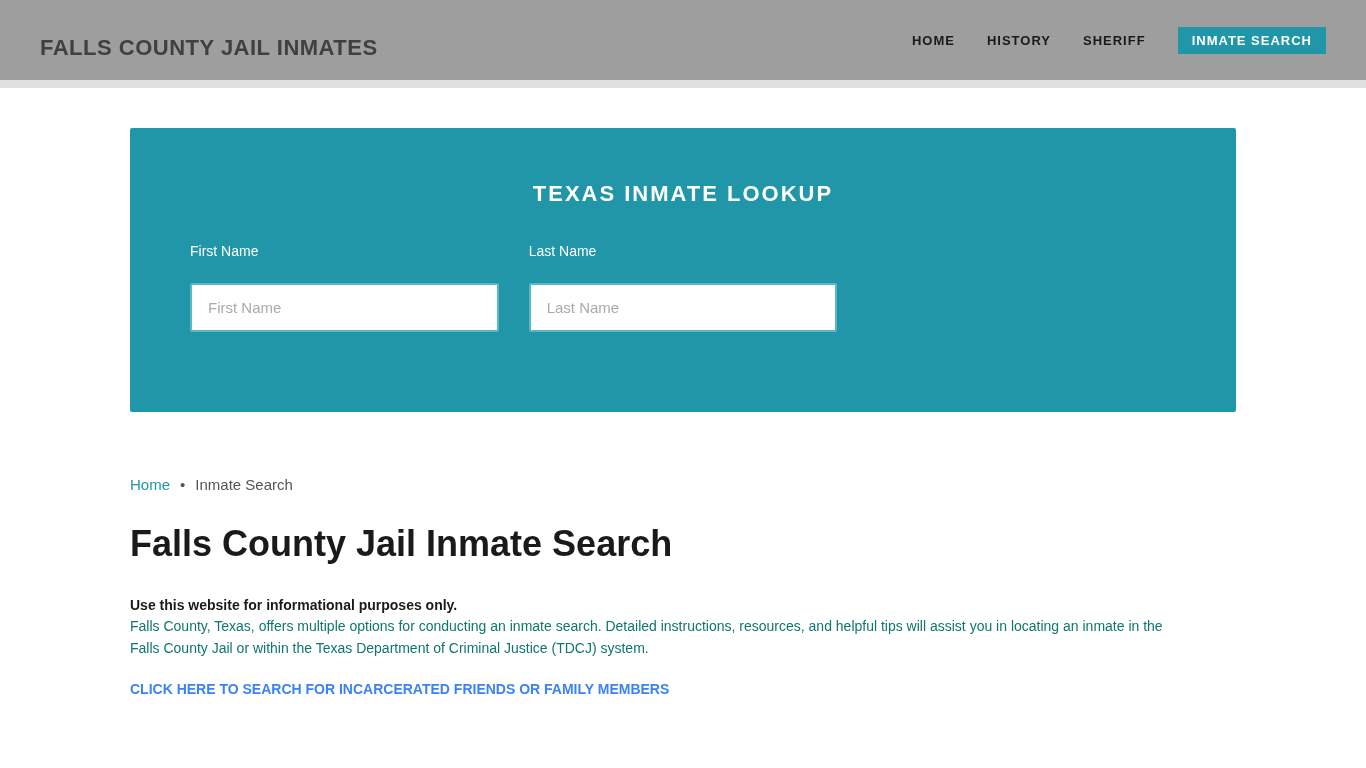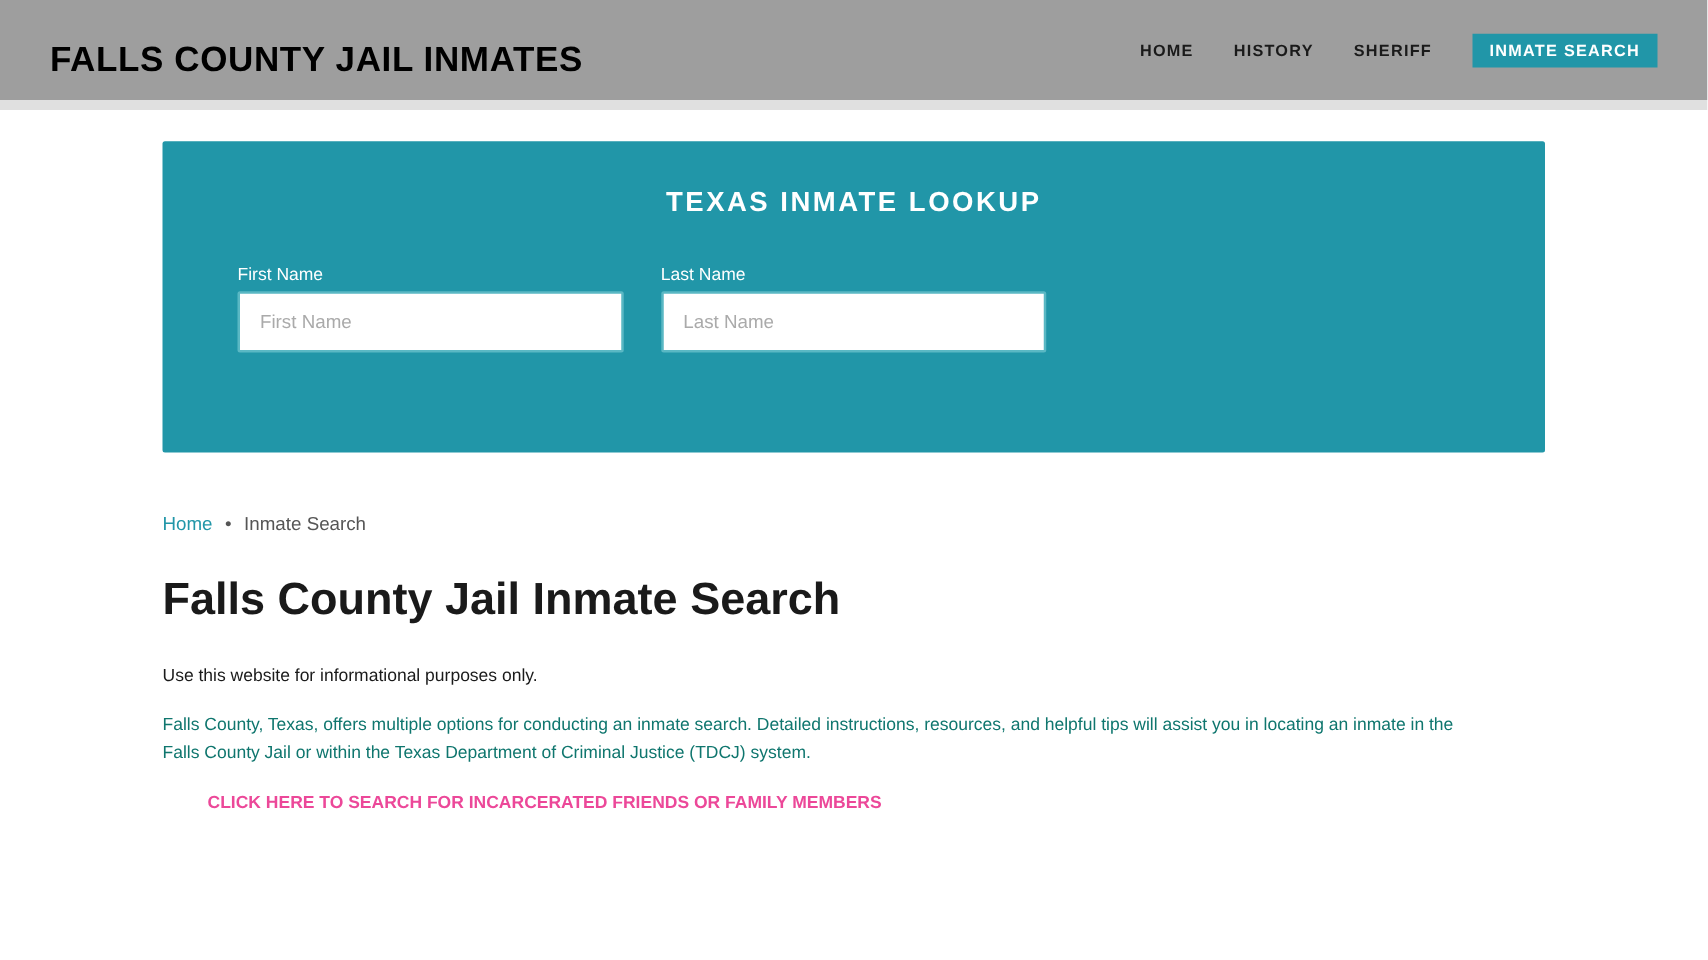--- a/index.html
+++ b/index.html
@@ -19,22 +19,22 @@
     .header {
       background-color: #9e9e9e;
       padding: 0 40px;
       height: 80px;
       display: flex;
       align-items: center;
       justify-content: space-between;
     }
 
     .header-title {
-      color: #000000;
-      font-size: 28px;
+      color: #404040;
+      font-size: 22px;
       font-weight: 900;
       letter-spacing: 0.5px;
       text-transform: uppercase;
       margin-top: 16px;
     }
 
     .header-nav {
       display: flex;
       align-items: center;
       gap: 32px;
@@ -58,22 +58,22 @@
 
     
     .sub-header-line {
       height: 8px;
       background-color: #e0e0e0;
     }
 
     
     .search-section {
       background-color: #2196a8;
-      margin: 25px 130px;
-      padding: 36px 60px 50px;
+      margin: 40px 130px;
+      padding: 53px 60px 50px;
       border-radius: 2px;
     }
 
     .search-title {
       text-align: center;
       color: white;
       font-size: 22px;
       font-weight: 700;
       letter-spacing: 2px;
       margin-bottom: 36px;
@@ -83,21 +83,21 @@
     .search-fields {
       display: flex;
       gap: 30px;
       margin-bottom: 30px;
     }
 
     .field-group {
       display: flex;
       flex-direction: column;
       flex: 1;
-      gap: 6px;
+      gap: 24px;
     }
 
     .field-label {
       color: white;
       font-size: 14px;
       font-weight: 500;
     }
 
     .field-input {
       padding: 14px 16px;
@@ -162,41 +162,40 @@
 
     .page-heading {
       font-size: 36px;
       font-weight: 700;
       color: #1a1a1a;
       margin-bottom: 32px;
     }
 
     .info-bold {
       font-size: 14px;
-      font-weight: 400;
+      font-weight: 700;
       color: #1a1a1a;
-      margin-bottom: 20px;
+      margin-bottom: 2px;
     }
 
     .info-text {
       font-size: 14px;
       color: #0f766e;
       line-height: 1.6;
       margin-bottom: 20px;
       max-width: 1050px;
     }
 
     .click-here-link {
-      color: #ec4899;
+      color: #3b82f6;
       font-size: 14px;
       font-weight: 700;
       text-decoration: none;
       cursor: pointer;
       text-transform: uppercase;
-      margin-left: 36px;
     }
   </style>
 </head>
 <body>
 
 <header class="header">
   <span class="header-title">FALLS COUNTY JAIL INMATES</span>
   <nav class="header-nav">
     <a class="nav-item">HOME</a>
     <a class="nav-item">HISTORY</a>

